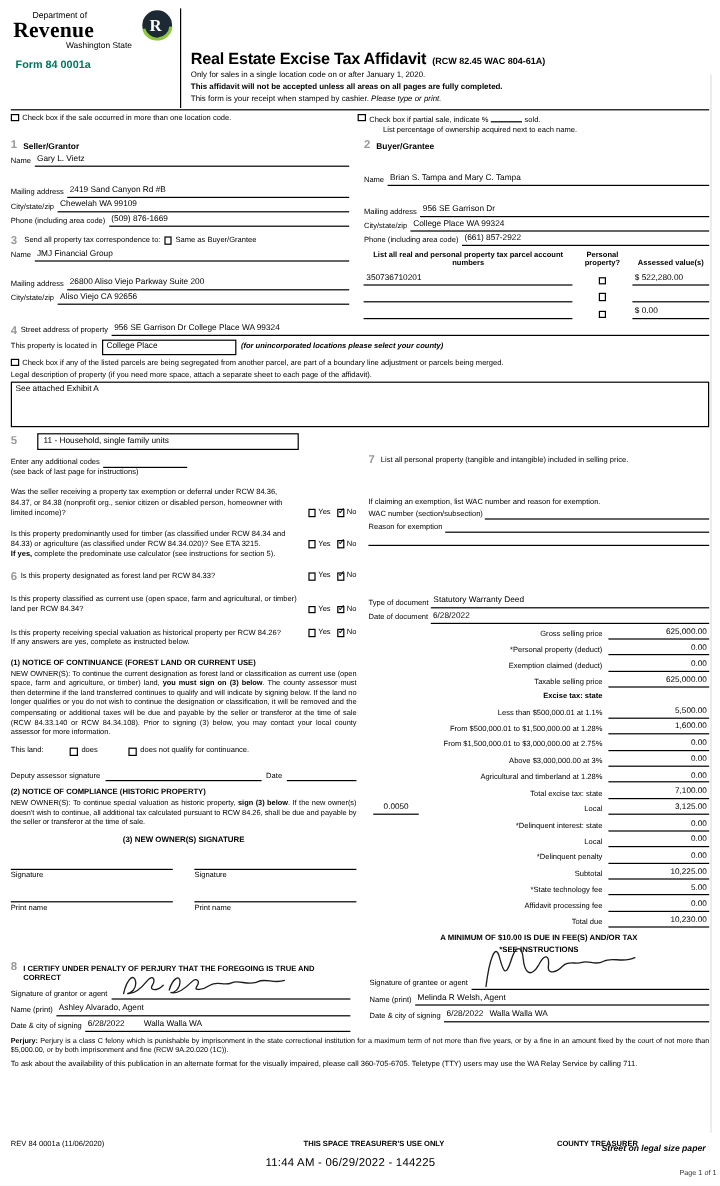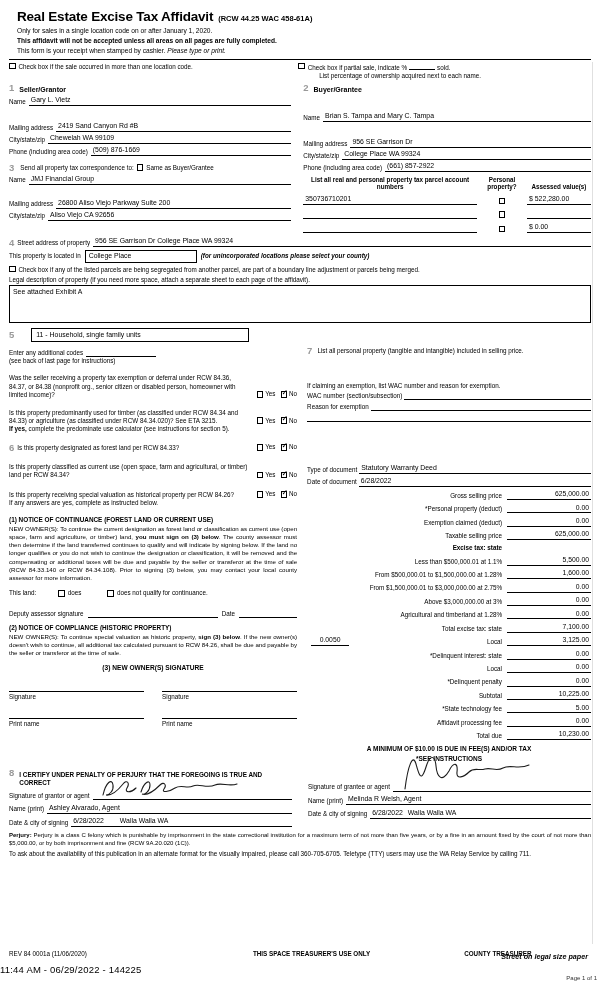--- a/index.html
+++ b/index.html
@@ -15,21 +15,21 @@
 .hdr{display:flex;}
 .hl{width:142px;flex:none;padding:1px 6px 2px 2px;border-right:1px solid #000;}
 .lr{display:flex;align-items:flex-start;gap:3px;}
 .ltxt{flex:1;}
 .dept{font-size:7.2px;margin-left:16px;}
 .agency{font-family:"Liberation Serif","DejaVu Serif",serif;font-size:18px;font-weight:700;line-height:0.95;letter-spacing:0.2px;}
 .wastate{font-size:7px;margin-left:44px;}
 .formno{color:#00755e;font-weight:700;font-size:9px;margin-top:5px;margin-left:2px;}
 .hre{flex:1;padding:1px 2px 2px 8px;}
 .titlerow{display:flex;align-items:baseline;gap:5px;}
-.title{font-size:13.5px;font-weight:700;letter-spacing:-0.2px;}
+.title{font-size:13.5px;font-weight:700;letter-spacing:-0.2px;margin-top:32px;}
 .titleref{font-size:7.5px;font-weight:700;}
 .hnote{font-size:6.6px;margin-top:1.5px;}
 .hline{border-top:1px solid #000;margin-top:1px;}
 
 .tchk{display:flex;padding:3px 0 2px;}
 .tc{display:flex;gap:3px;align-items:flex-start;}
 .tcl{width:49%;}
 .tcr{width:51%;padding-left:4px;}
 .blank28{display:inline-block;width:26px;border-bottom:1px solid #000;height:7px;margin:0 2px;}
 .ind{margin-left:21px;}
@@ -97,35 +97,50 @@
 .sigsvg{position:absolute;bottom:-3px;left:6px;pointer-events:none;}
 .gapcity{display:inline-block;width:16px;}
 .gapcity2{display:inline-block;width:5px;}
 
 .perj{margin-top:5px;font-size:6px;line-height:1.32;text-align:justify;}
 .alt{margin-top:2px;font-size:6.3px;}
 .frow{position:absolute;left:9px;right:9px;bottom:30px;display:flex;align-items:flex-start;}
 .frow .fa{width:36%;}
 .frow .fb{width:32%;text-align:center;font-weight:700;}
 .frow .fc{width:32%;text-align:center;font-weight:700;}
-.stamp{position:absolute;left:0;right:16px;bottom:12px;text-align:left;font-size:9.5px;letter-spacing:0.2px;}
+.stamp{position:absolute;left:0;right:16px;bottom:12px;text-align:center;font-size:9.5px;letter-spacing:0.2px;}
 .printnote{position:absolute;right:12px;bottom:27px;font-weight:700;font-style:italic;font-size:7.2px;}
 .pageno{position:absolute;right:3px;bottom:5px;font-size:6px;color:#333;}
 </style>
 </head>
 <body>
 
 <div class="page">
   <div class="edge"></div>
 
   <div class="hdr">
+    <div class="hl">
+      <div class="lr">
+        <div class="ltxt">
+          <div class="dept">Department of</div>
+          <div class="agency">Revenue</div>
+          <div class="wastate">Washington State</div>
+        </div>
+        <svg width="26" height="26" viewBox="0 0 26 26">
+          <circle cx="13" cy="13" r="12.4" fill="#1e2a33"></circle>
+          <text x="6.5" y="18" font-size="14" font-weight="bold" fill="#ffffff" font-family="serif">R</text>
+          <path d="M1.8 16 A 11.5 11.5 0 0 0 24.4 14.2" stroke="#8dc63f" stroke-width="2.6" fill="none"></path>
+        </svg>
+      </div>
+      <div class="formno">Form 84 0001a</div>
+    </div>
     <div class="hre">
       <div class="titlerow">
         <span class="title">Real Estate Excise Tax Affidavit</span>
-        <span class="titleref">(RCW 44.25 WAC 458-61A)</span>
+        <span class="titleref">(RCW 82.45 WAC 804-61A)</span>
       </div>
       <div class="hnote">Only for sales in a single location code on or after January 1, 2020.</div>
       <div class="hnote b">This affidavit will not be accepted unless all areas on all pages are fully completed.</div>
       <div class="hnote"><span>This form is your receipt when stamped by cashier. </span><span class="it">Please type or print.</span></div>
     </div>
   </div>
   <div class="hline"></div>
 
   <div class="tchk">
     <div class="tc tcl">

